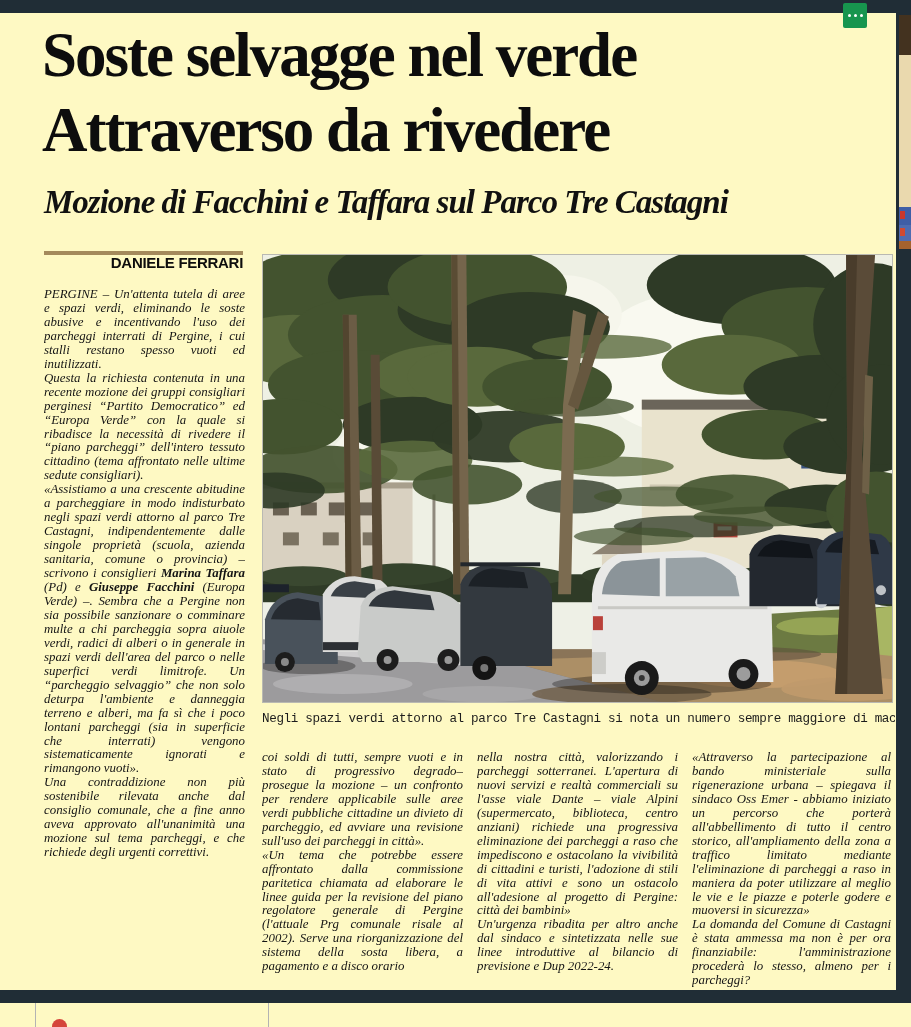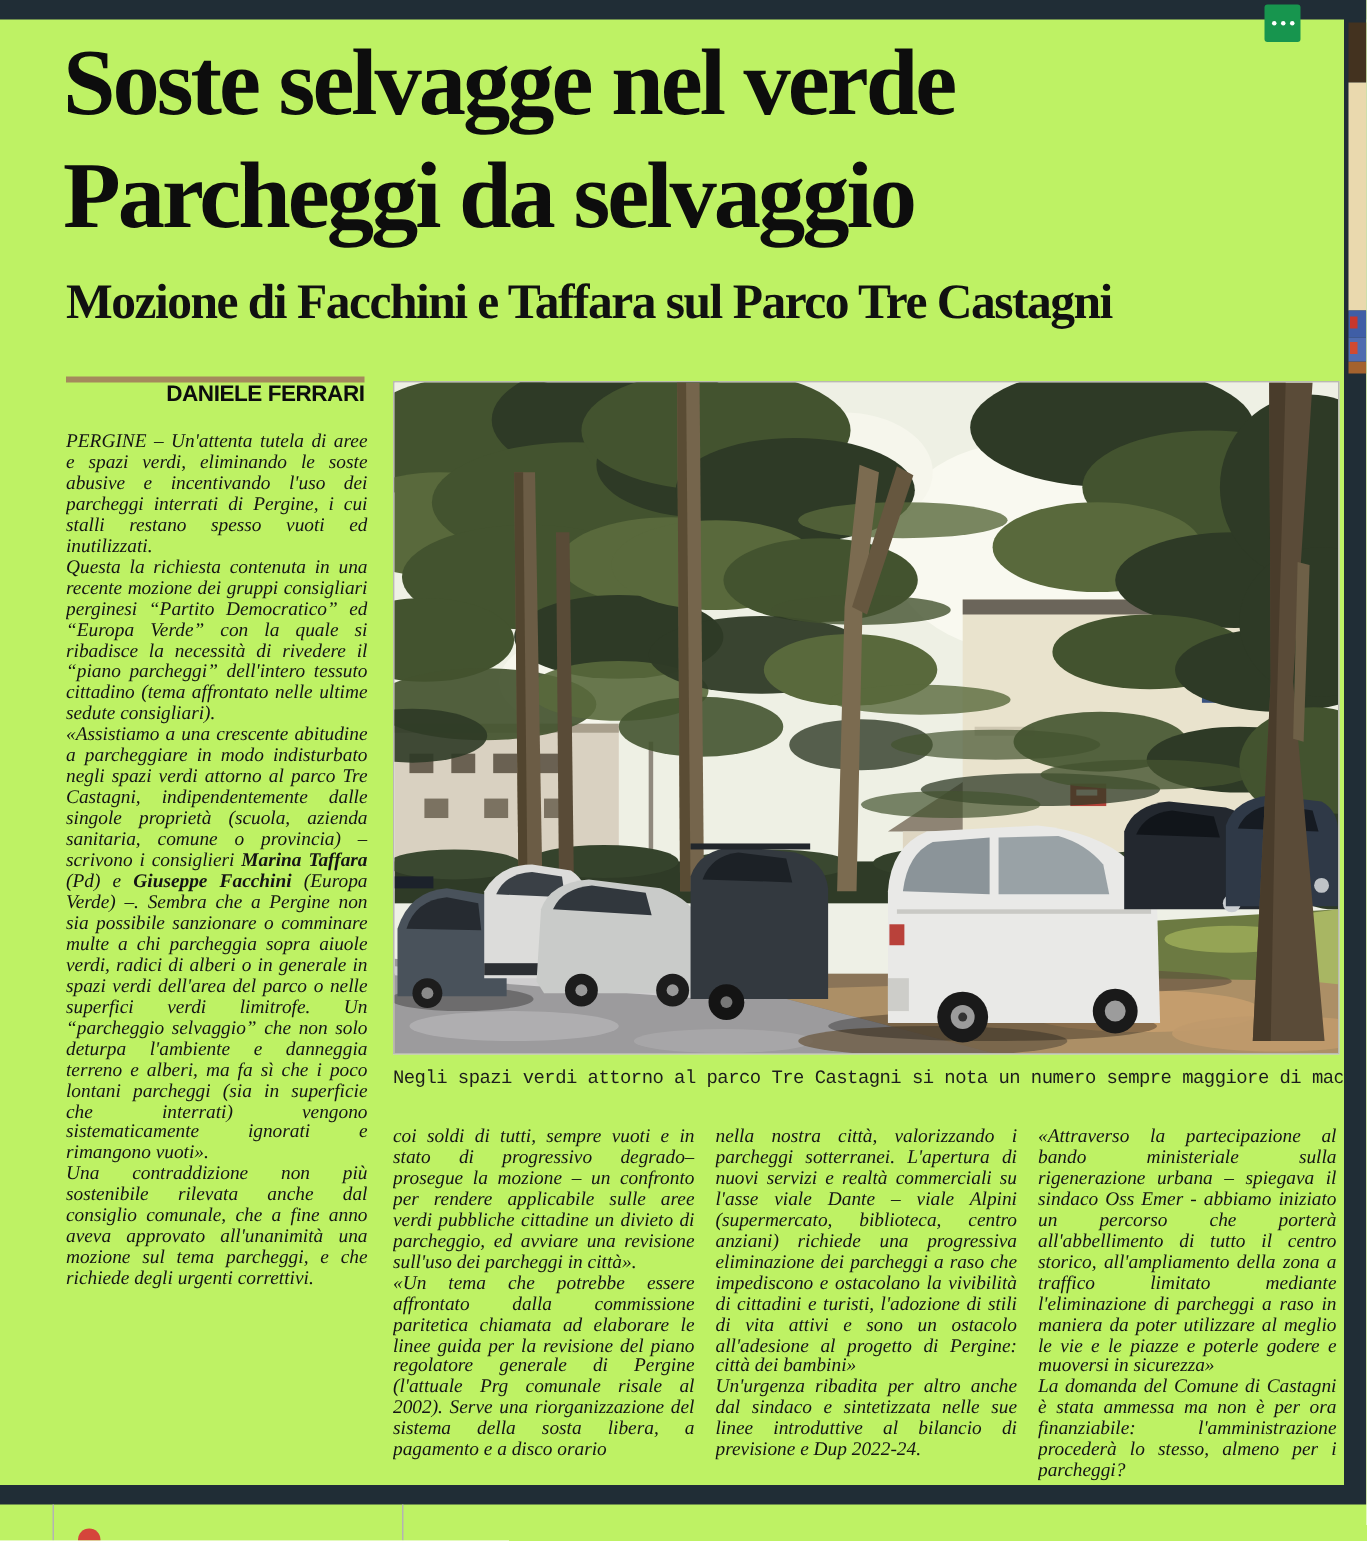--- a/index.html
+++ b/index.html
@@ -1,16 +1,16 @@
 <!DOCTYPE html>
 <html><head>
 <meta charset="utf-8">
 <style>
   html,body{margin:0;padding:0;background:#fff;}
-  .stage{position:relative;width:911px;height:1027px;background:#bef264;overflow:hidden;
+  .stage{position:relative;width:911px;height:1027px;background:#fef9c3;overflow:hidden;
          font-family:"Liberation Serif",serif;}
   
   .topbar{position:absolute;left:0;top:0;width:911px;height:13px;background:#202d36;}
   .bottombar{position:absolute;left:0;top:990px;width:911px;height:13px;background:#202d36;}
   .right-frame{position:absolute;left:896px;top:0;width:15px;height:990px;background:#202d36;}
   .frag{position:absolute;left:3px;top:15px;width:12px;}
   .frag .f1{height:40px;background:#43321f;}
   .frag .f2{height:152px;background:#ead9ae;}
   .frag .f3{height:18px;background:#3f5ea6;position:relative;}
   .frag .f3 .r{position:absolute;left:1px;top:4px;width:5px;height:8px;background:#c8372c;}
@@ -18,21 +18,21 @@
   .frag .f4 .r{position:absolute;left:1px;top:3px;width:5px;height:8px;background:#d04a31;}
   .frag .f5{height:8px;background:#a4622e;}
   .more-btn{position:absolute;left:843px;top:3px;width:24px;height:25px;background:#17954e;
             border-radius:2px;display:flex;align-items:center;justify-content:center;gap:3px;cursor:pointer;}
   .more-btn i{width:3px;height:3px;border-radius:50%;background:#fff;display:block;}
   .below-line{position:absolute;top:1003px;width:1px;height:24px;background:#b3b3b3;}
   .red-dot{position:absolute;left:52px;top:1019px;width:15px;height:15px;border-radius:50%;background:#d5453b;}
   
   .headline{position:absolute;left:42px;top:18px;width:852px;font-weight:700;color:#0d0d0d;
             font-size:63px;line-height:75px;letter-spacing:-2px;font-family:"Liberation Serif",serif;}
-  .subhead{position:absolute;left:44px;top:184px;width:850px;font-weight:700;
+  .subhead{position:absolute;left:44px;top:184px;width:850px;font-style:italic;font-weight:700;
            font-size:33px;letter-spacing:-1px;color:#111;font-family:"Liberation Serif",serif;}
   .byline-rule{position:absolute;left:44px;top:251px;width:199px;height:4px;background:#a48a5c;}
   .byline{position:absolute;left:44px;top:254px;width:199px;text-align:right;
           font-family:"Liberation Sans",sans-serif;font-weight:700;font-size:15px;
           letter-spacing:-0.3px;color:#0d0d0d;}
   
   .bodycol{position:absolute;font-size:12.9px;line-height:13.95px;text-align:justify;color:#141414;
            overflow:hidden;}
   .bodycol p{margin:0;font-style:italic;}
   .col1{left:44px;top:288px;width:201px;height:699px;}
@@ -46,21 +46,21 @@
   .caption{position:absolute;left:262px;top:712px;width:633px;font-family:Liberation Mono, monospace;
            font-size:12.6px;letter-spacing:-0.35px;color:#1c1c1c;white-space:nowrap;overflow:hidden;}
 </style>
 </head>
 <body>
 
 <div class="stage">
 
   <div class="headline">
     <div>Soste selvagge nel verde</div>
-    <div>Parcheggi da selvaggio</div>
+    <div>Attraverso da rivedere</div>
   </div>
   <div class="subhead">Mozione di Facchini e Taffara sul Parco Tre Castagni</div>
 
   <div class="byline-rule"></div>
   <div class="byline">DANIELE FERRARI</div>
 
   <div class="bodycol col1">
     <p>PERGINE – Un'attenta tutela di aree e spazi verdi, eliminando le soste abusive e incentivando l'uso dei parcheggi interrati di Pergine, i cui stalli restano spesso vuoti ed inutilizzati.</p>
     <p>Questa la richiesta contenuta in una recente mozione dei gruppi consigliari perginesi “Partito Democratico” ed “Europa Verde” con la quale si ribadisce la necessità di rivedere il “piano parcheggi” dell'intero tessuto cittadino (tema affrontato nelle ultime sedute consigliari).</p>
     <p>«Assistiamo a una crescente abitudine a parcheggiare in modo indisturbato negli spazi verdi attorno al parco Tre Castagni, indipendentemente dalle singole proprietà (scuola, azienda sanitaria, comune o provincia) – scrivono i consiglieri <b>Marina Taffara</b> (Pd) e <b>Giuseppe Facchini</b> (Europa Verde) –. Sembra che a Pergine non sia possibile sanzionare o comminare multe a chi parcheggia sopra aiuole verdi, radici di alberi o in generale in spazi verdi dell'area del parco o nelle superfici verdi limitrofe. Un “parcheggio selvaggio” che non solo deturpa l'ambiente e danneggia terreno e alberi, ma fa sì che i poco lontani parcheggi (sia in superficie che interrati) vengono sistematicamente ignorati e rimangono vuoti».</p>

